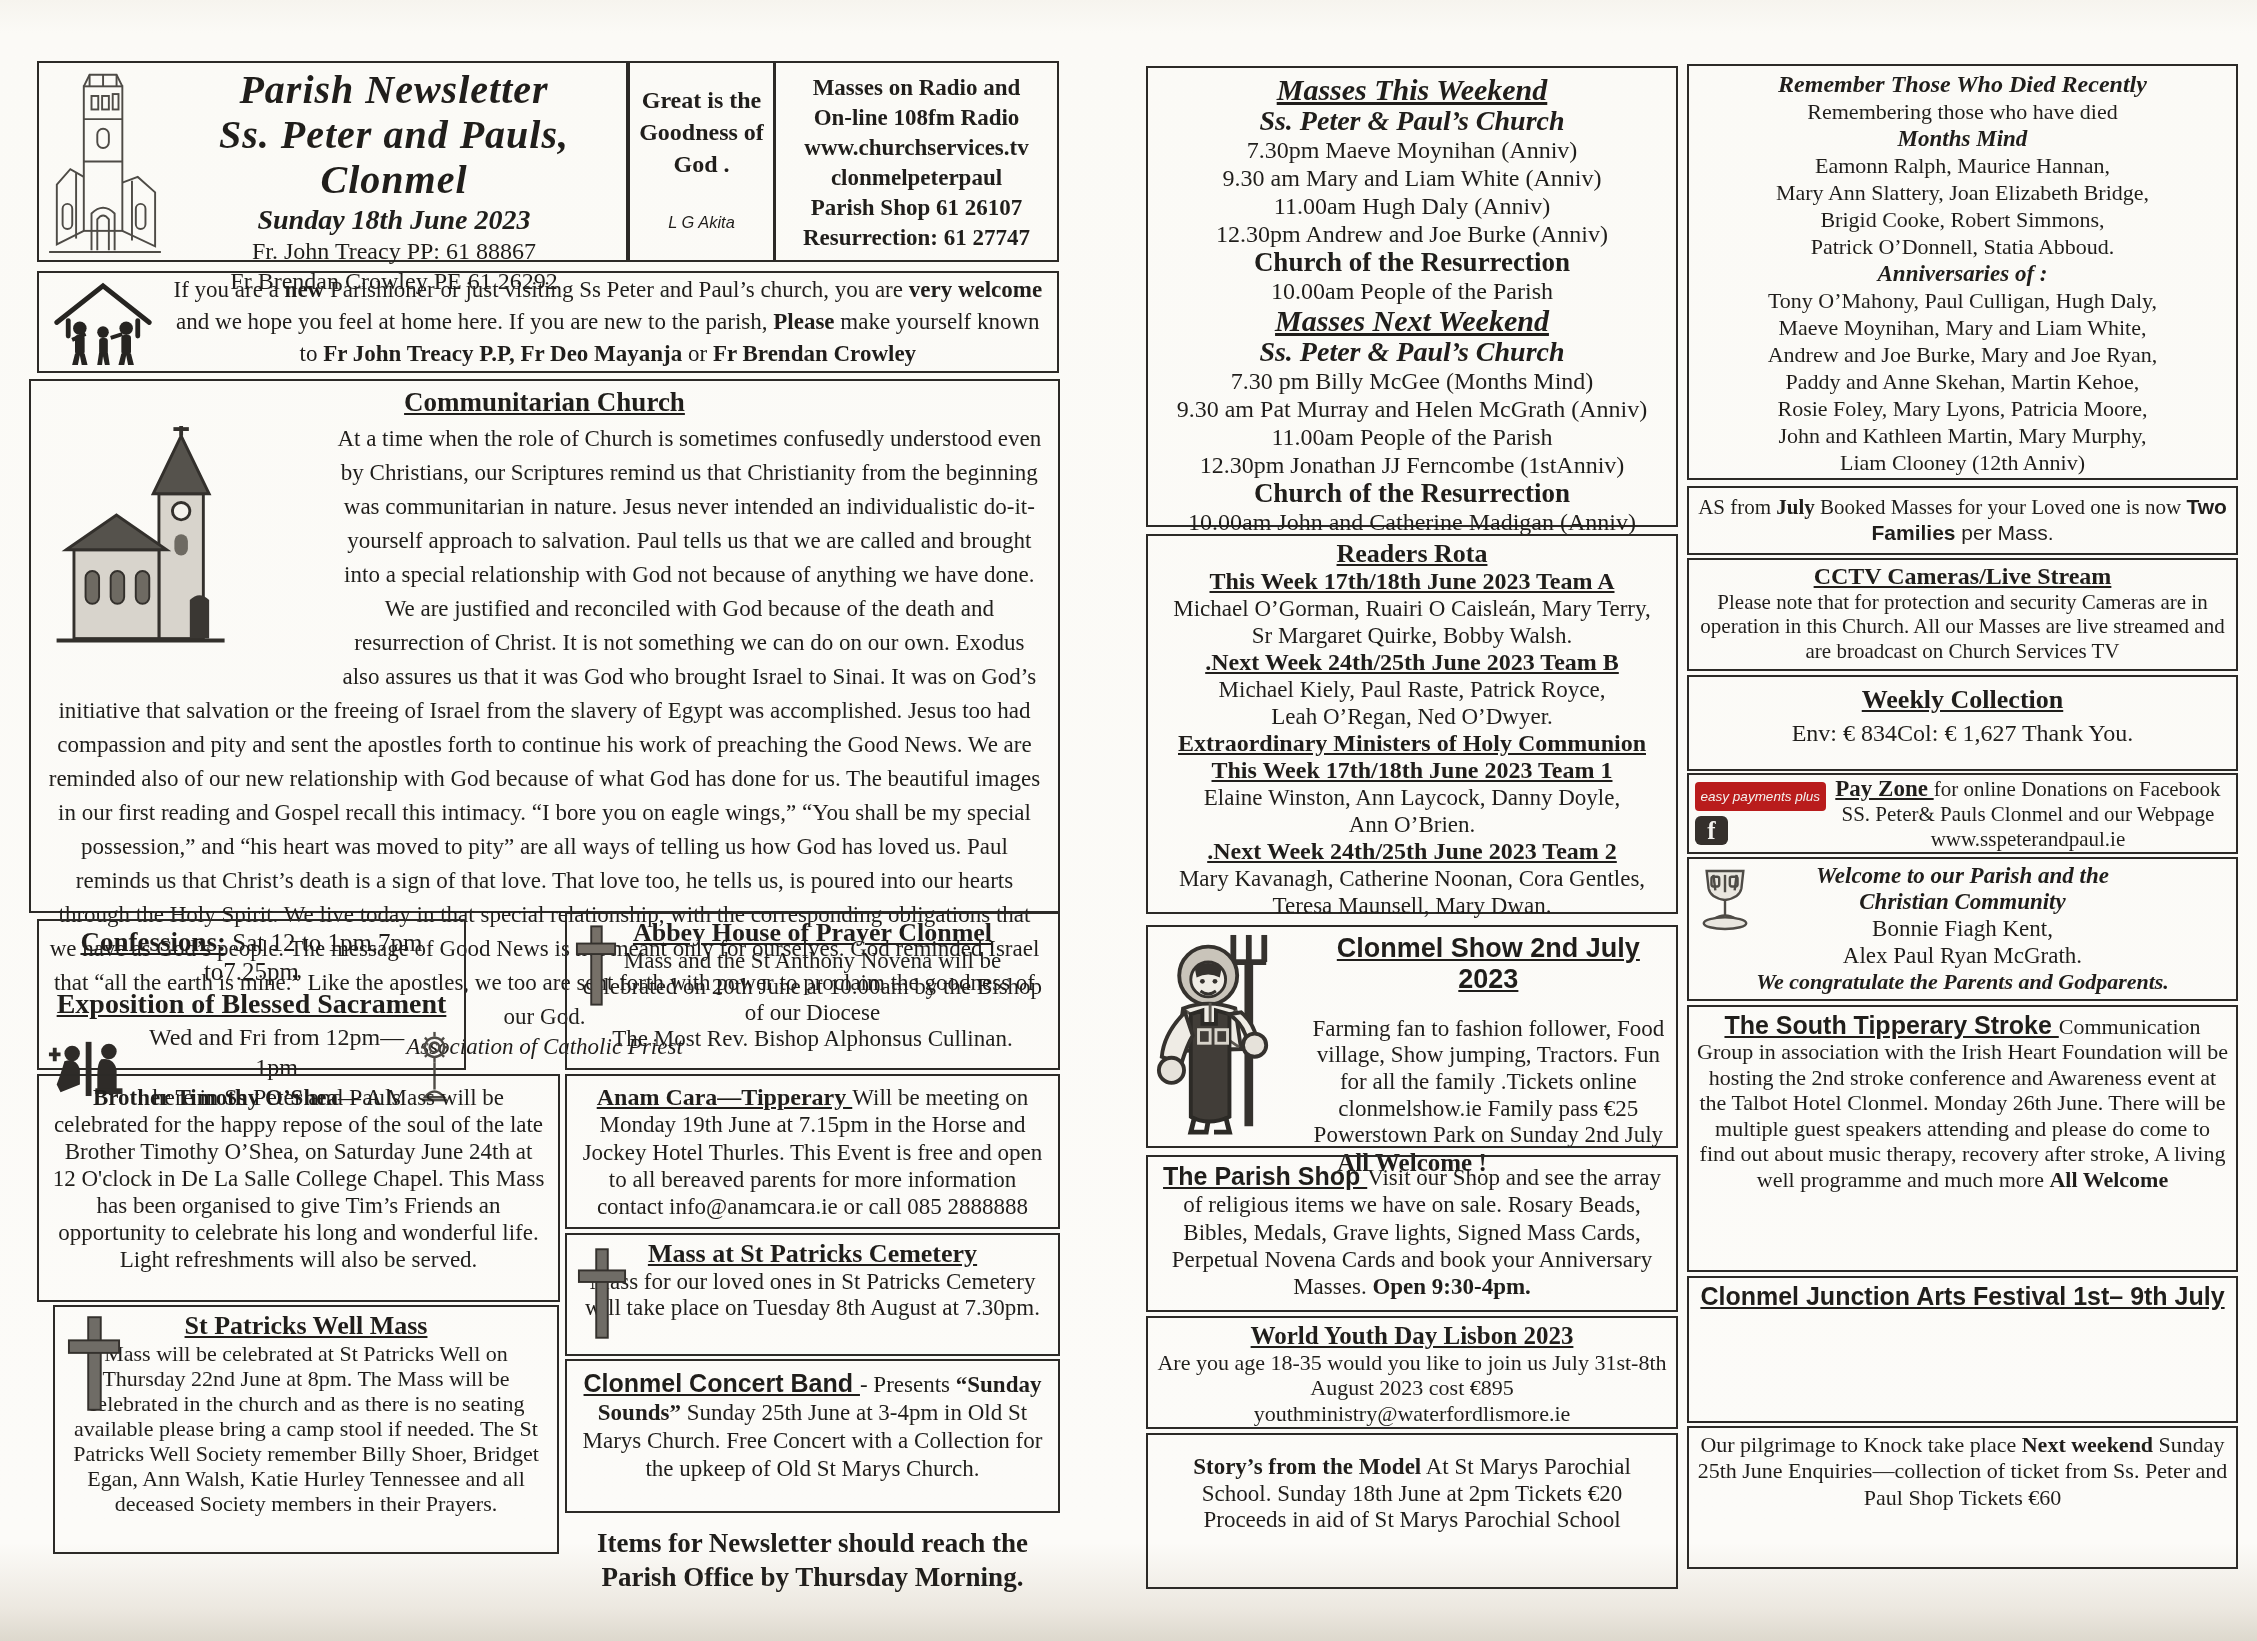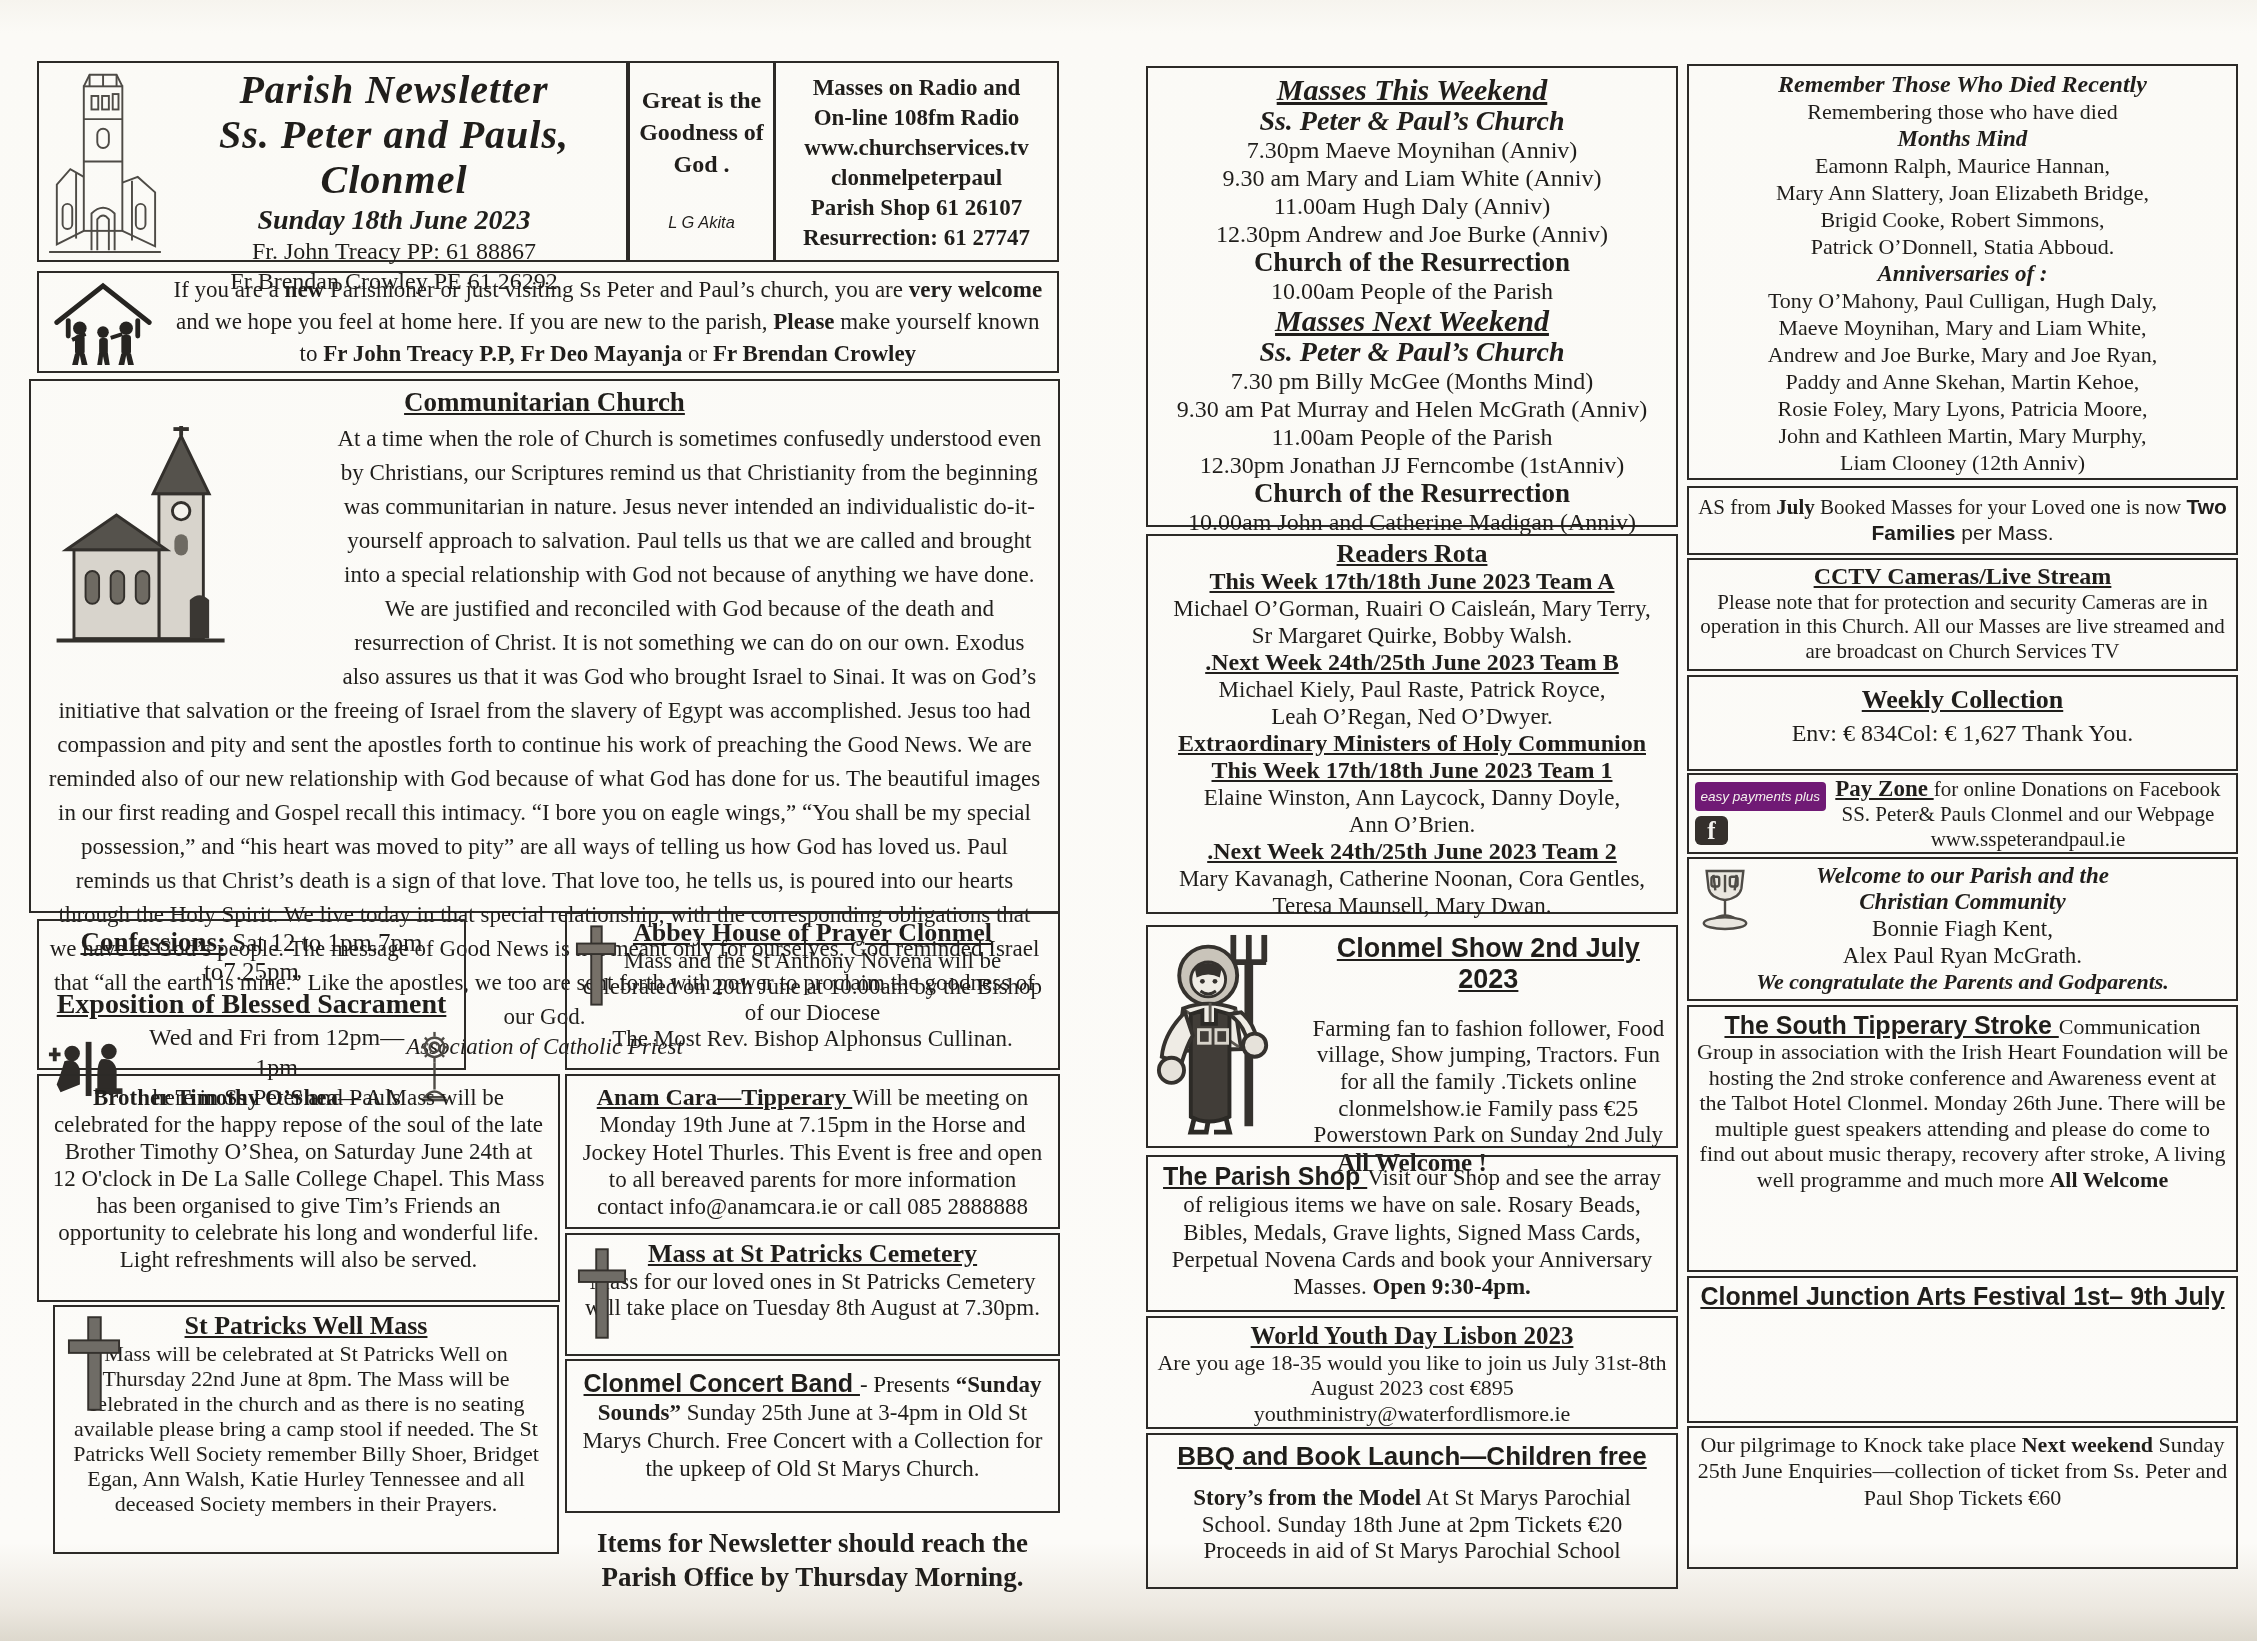--- a/index.html
+++ b/index.html
@@ -132,21 +132,21 @@
   .cctv-title{font-size:24px;font-weight:bold;text-decoration:underline;line-height:27px;}
   .cctv-body{font-size:21px;line-height:24.5px;}
 
   #box-collection{left:1687px;top:675px;width:551px;height:96px;padding-top:7.7px;text-align:center;}
   .coll-title{font-size:26px;font-weight:bold;text-decoration:underline;line-height:29px;}
   .coll-amount{font-size:24px;line-height:39px;}
 
   #box-payzone{left:1687px;top:773px;width:551px;height:81px;padding:3.9px 5.8px;}
   .pz-flex{display:flex;align-items:center;height:100%;}
   .pz-logos{flex:0 0 114px;display:flex;flex-direction:column;gap:4.8px;align-items:flex-start;}
-  .epp-badge{background:#701a75;color:#f4f2ee;font-family:"Liberation Sans",sans-serif;font-style:italic;font-size:13.5px;padding:6.8px 5.8px;border-radius:3.9px;white-space:nowrap;}
+  .epp-badge{background:#b91c1c;color:#f4f2ee;font-family:"Liberation Sans",sans-serif;font-style:italic;font-size:13.5px;padding:6.8px 5.8px;border-radius:3.9px;white-space:nowrap;}
   .fb-badge{background:#35302c;color:#f4f2ee;width:33px;height:29px;border-radius:5.8px;font-family:"Liberation Serif",serif;font-weight:bold;font-size:25px;text-align:center;line-height:29px;}
   .pz-text{flex:1;font-size:21px;line-height:25px;text-align:center;}
   .pz-text .su{font-size:23px;}
 
   #box-baptism{left:1687px;top:857px;width:551px;height:144px;padding:3.9px 5.8px;text-align:center;}
   .chalice-art{position:absolute;left:7.7px;top:7.7px;width:56px;height:64px;}
   .bap-title{font-size:23px;font-weight:bold;font-style:italic;line-height:26.6px;}
   .bap-name{font-size:23px;line-height:26.6px;}
   .bap-congrats{font-size:22px;font-weight:bold;font-style:italic;line-height:26.6px;}
 
@@ -440,21 +440,20 @@
   <div class="shop-text"><span class="sb su sf">The Parish Shop </span><span> Visit our Shop and see the array of religious items we have on sale. Rosary Beads, Bibles, Medals, Grave lights, Signed Mass Cards, Perpetual Novena Cards and  book your Anniversary Masses. </span><span class="sb">Open 9:30-4pm.</span></div>
 </div>
 
 <div class="box" id="box-wyd">
   <div class="wyd-title">World Youth Day Lisbon 2023</div>
   <div class="wyd-body">Are you age 18-35 would you like to join us July 31st-8th August 2023 cost €895</div>
   <div class="wyd-body">youthministry@waterfordlismore.ie</div>
 </div>
 
 <div class="box" id="box-bbq">
-  <div class="bbq-title">BBQ and Book Launch—Children free</div>
   <div class="bbq-body"><span class="sb">Story’s from the Model</span><span>  At St Marys Parochial School. Sunday 18th June at 2pm Tickets €20 Proceeds in aid of St Marys Parochial School</span></div>
 </div>
 
 <div class="box" id="box-remember">
   <div class="rem-title">Remember Those Who Died Recently</div>
   <div class="rem-sub">Remembering those who have died</div>
   <div class="rem-head">Months Mind</div>
   <div class="rem-line">Eamonn Ralph, Maurice Hannan,</div>
   <div class="rem-line">Mary Ann Slattery, Joan Elizabeth Bridge,</div>
   <div class="rem-line">Brigid Cooke, Robert Simmons,</div>

